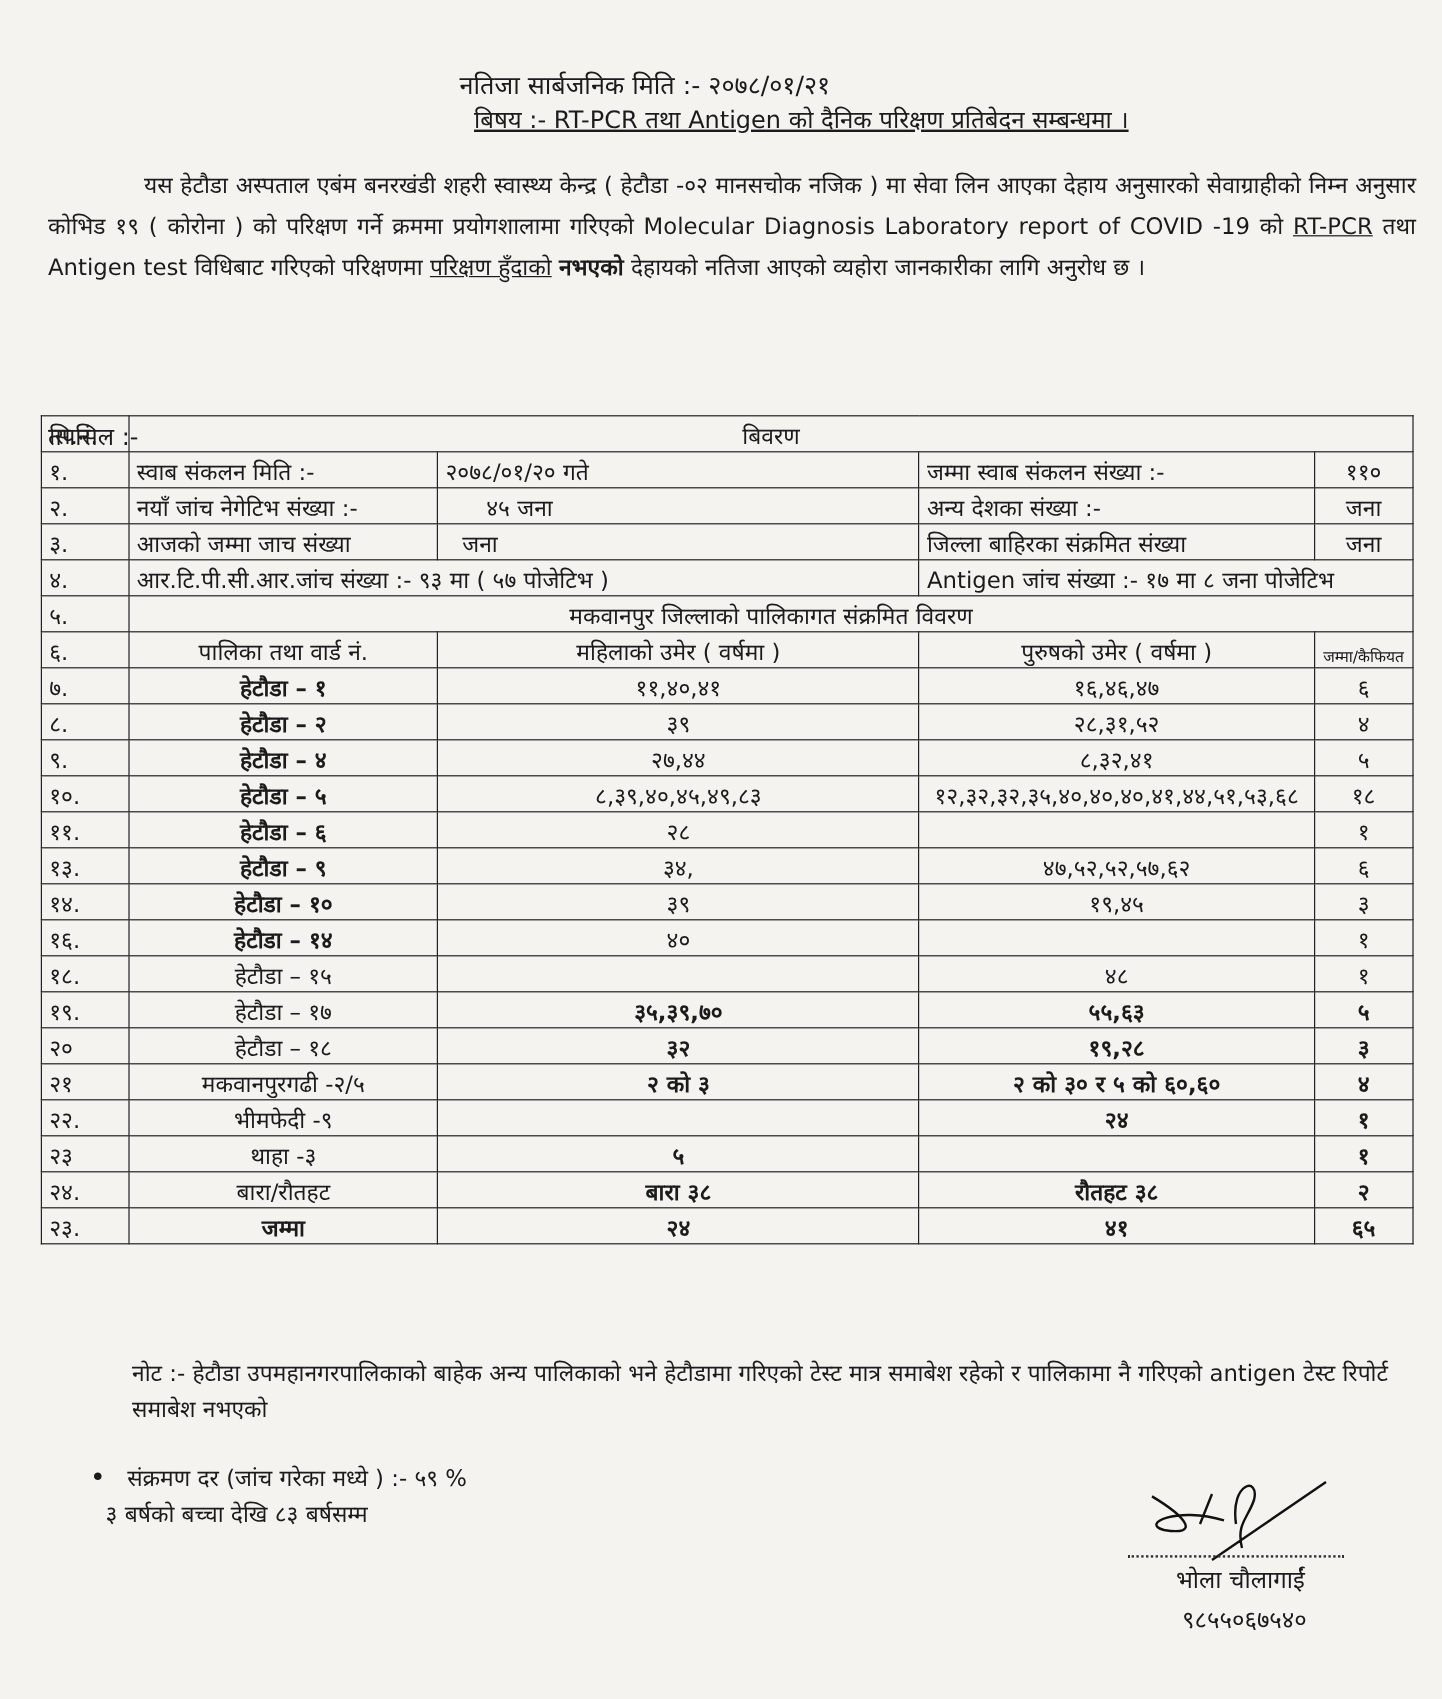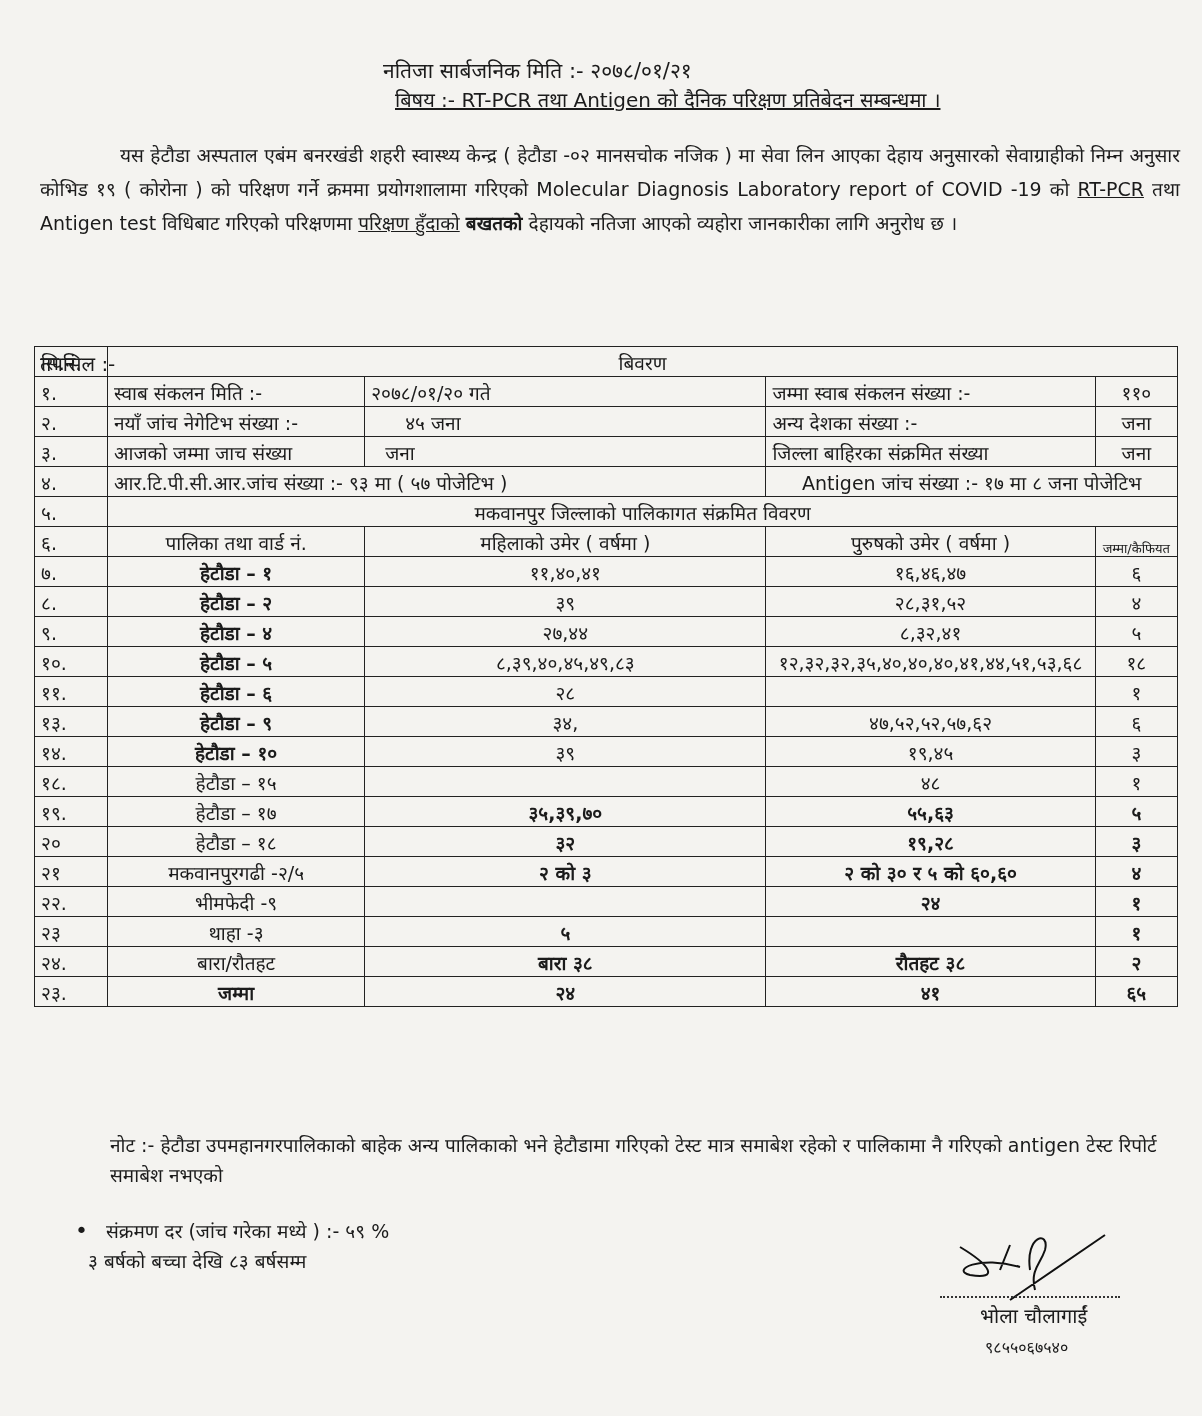--- a/index.html
+++ b/index.html
@@ -16,46 +16,46 @@
     .para .ul { text-decoration:underline; }
     .para .b { font-weight:bold; }
     .tapasil { position:absolute; left:40px; top:318px; font-size:20px;margin-top:32px; }
     table.main {
       position:absolute; left:34px; top:346px; width:1144px;
       border-collapse:collapse; font-size:19px;padding-left:40px;
     }
     table.main td { border:1.5px solid #222; padding:0 6px; height:29px; vertical-align:bottom; }
     td.sn { width:58px; text-align:left; }
     td.c { text-align:center; }
-    td.r { text-align:center;margin-top:16px; }
+    td.r { text-align:left;margin-top:16px; }
     td.bold { font-weight:bold; }
     td.small { font-size:13px; line-height:15px; text-align:center; }
     .note { position:absolute; left:110px; top:1130px; width:1080px; font-size:19px; line-height:30px; }
     .bullet { position:absolute; left:75px; top:1218px; font-size:19px; }
     .bullet span.dot { font-size:22px; margin-right:18px; }
     .agerange { position:absolute; left:88px; top:1248px; font-size:19px; }
     .sig { position:absolute; left:940px; top:1225px; }
     .sigline { position:absolute; left:940px; top:1296px; width:180px; border-top:2px dotted #333; }
     .signame { position:absolute; left:980px; top:1302px; font-size:20px; }
-    .sigphone { position:absolute; left:985px; top:1336px; font-size:16px; }
+    .sigphone { position:absolute; left:985px; top:1336px; font-size:20px; }
   </style>
 </head>
 <body>
 
 <div class="page">
 
   <div class="hdr1">नतिजा सार्बजनिक मिति :- २०७८/०१/२१</div>
   <div class="hdr2">बिषय :- RT-PCR तथा Antigen को दैनिक परिक्षण प्रतिबेदन सम्बन्धमा ।</div>
 
   <div class="para">
     <span class="indent"></span><span>यस हेटौडा अस्पताल एबंम बनरखंडी शहरी स्वास्थ्य केन्द्र ( हेटौडा -०२ मानसचोक नजिक ) मा सेवा लिन आएका देहाय अनुसारको सेवाग्राहीको निम्न अनुसार कोभिड १९ ( कोरोना ) को परिक्षण गर्ने क्रममा प्रयोगशालामा गरिएको Molecular Diagnosis Laboratory report of COVID -19 को</span>
     <span class="ul">RT-PCR</span>
     <span>तथा Antigen test विधिबाट गरिएको परिक्षणमा</span>
     <span class="ul">परिक्षण हुँदाको</span>
-    <span class="b">बखतको</span>
+    <span class="b">नभएको</span>
     <span>देहायको नतिजा आएको व्यहोरा जानकारीका लागि अनुरोध छ ।</span>
   </div>
 
   <div class="tapasil">तपसिल :-</div>
 
   <table class="main">
     <colgroup>
       <col style="width:62px">
         <col style="width:250px">
         <col style="width:390px">
@@ -149,20 +149,27 @@
           <td class="c">६</td>
         </tr>
         <tr>
           <td class="sn">१४.</td>
           <td class="c" style="font-weight: bold;">हेटौडा – १०</td>
           <td class="c">३९</td>
           <td class="c">१९,४५</td>
           <td class="c">३</td>
         </tr>
         <tr>
+          <td class="sn">१६.</td>
+          <td class="c" style="font-weight: bold;">हेटौडा – १४</td>
+          <td class="c">४०</td>
+          <td class="c"></td>
+          <td class="c">१</td>
+        </tr>
+        <tr>
           <td class="sn">१८.</td>
           <td class="c">हेटौडा – १५</td>
           <td class="c"></td>
           <td class="c">४८</td>
           <td class="c">१</td>
         </tr>
         <tr>
           <td class="sn">१९.</td>
           <td class="c">हेटौडा – १७</td>
           <td class="c bold">३५,३९,७०</td>

